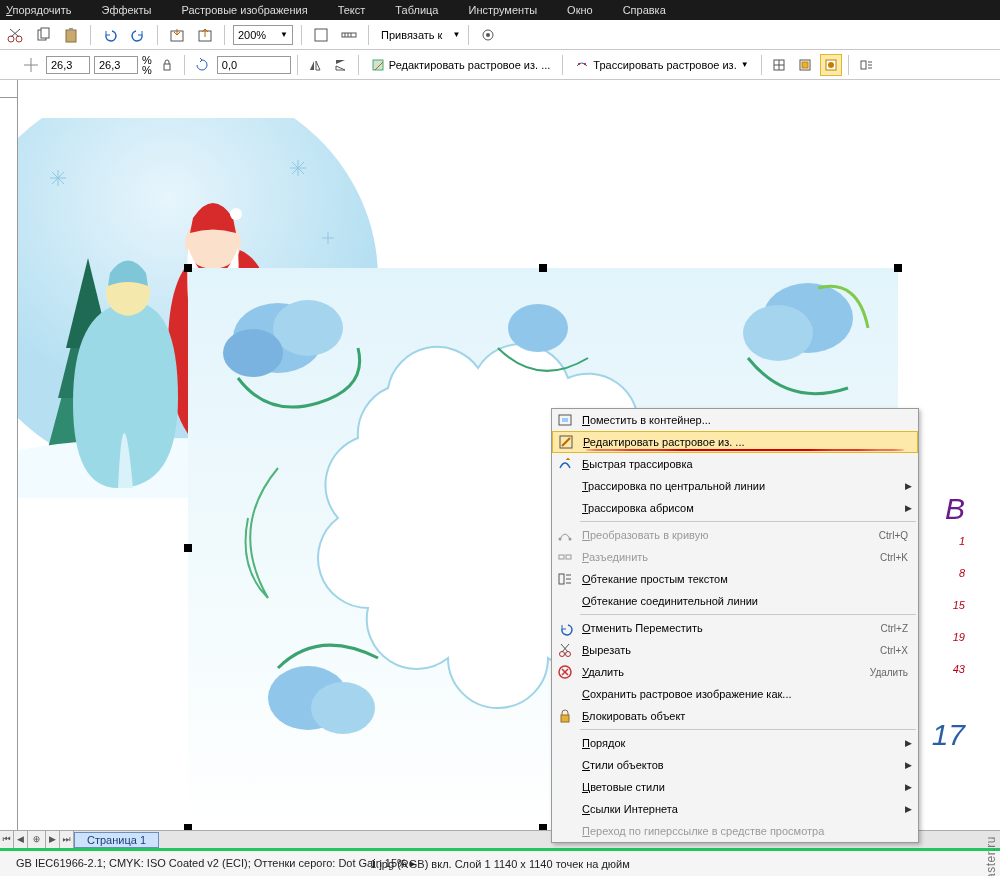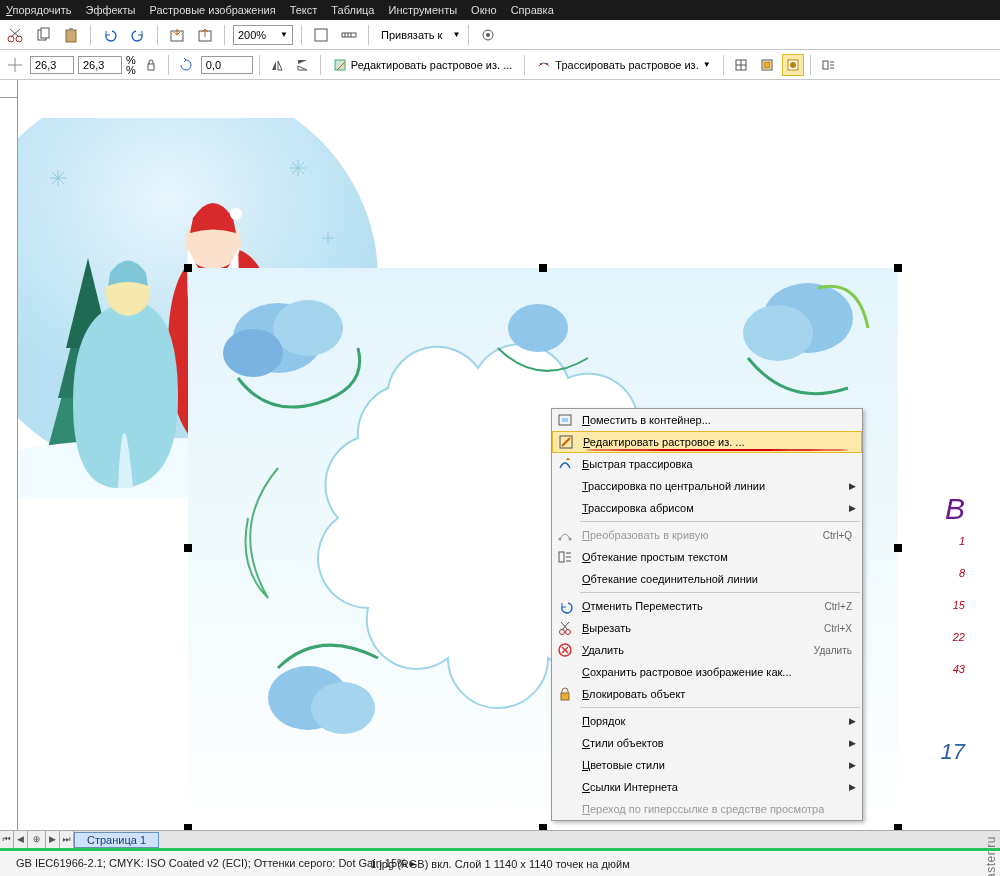--- a/index.html
+++ b/index.html
@@ -1,48 +1,48 @@
 <!DOCTYPE html>
 <html><head>
 <meta charset="utf-8">
 <style>
 * { margin: 0; padding: 0; box-sizing: border-box; font-family: Tahoma, Arial, sans-serif; font-size: 11px; }
 body { background: #fff; width: 1000px; height: 876px; overflow: hidden; position: relative; }
 
-.menubar { background: #1a1a1a; height: 20px; display: flex; align-items: center; padding: 0 6px; gap: 14px; color: #ddd; }
+.menubar { background: #1a1a1a; height: 20px; display: flex; align-items: center; padding: 0 6px; gap: 30px; color: #ddd; }
 .menubar span { cursor: default; }
 .menubar u { text-decoration: underline; }
 
 .toolbar1 { background: #fff; border-bottom: 1px solid #c8c8c8; height: 30px; display: flex; align-items: center; padding: 0 4px; gap: 6px; }
 .ticon { width: 22px; height: 22px; display: flex; align-items: center; justify-content: center; border: 1px solid transparent; }
 .sep { width: 1px; height: 20px; background: #c8c8c8; margin: 0 2px; }
 .zoom-box { width: 60px; height: 20px; border: 1px solid #999; padding: 0 4px; display: flex; align-items: center; justify-content: space-between; background: #fff; }
 .zoom-box .dd { font-size: 8px; }
 
-.toolbar2 { background: #fff; border-bottom: 1px solid #c8c8c8; height: 30px; display: flex; align-items: center; padding: 0 4px; gap: 4px; }
+.toolbar2 { background: #fff; border-bottom: 1px solid #c8c8c8; height: 30px; display: flex; align-items: center; padding: 0 20px; gap: 4px; }
 .coord-box { display: flex; flex-direction: column; font-size: 10px; line-height: 10px; }
 .small-input { width: 44px; height: 18px; border: 1px solid #999; padding: 0 4px; background: #fff; display: flex; align-items: center; }
 .lbl-btn { display: flex; align-items: center; gap: 4px; padding: 0 6px; height: 22px; }
 
 .ruler-h { height: 18px; background: #fff; border-bottom: 1px solid #999; position: relative; margin-left: 18px; overflow: hidden; }
 
 .work-wrap { display: flex; height: 758px; }
 .ruler-v { width: 18px; background: #fff; border-right: 1px solid #999; position: relative; }
 .canvas { flex: 1; background: #fff; position: relative; overflow: hidden; }
 
 
 .santa-img { position: absolute; left: 0; top: 20px; width: 360px; height: 380px; }
 .frame-img { position: absolute; left: 170px; top: 170px; width: 710px; height: 560px; background: linear-gradient(180deg,#e2f4fb 0%,#f3fbfd 60%,#fff 100%); border-radius: 6px; }
 .selection { position: absolute; left: 170px; top: 170px; width: 710px; height: 560px; }
 .handle { position: absolute; width: 8px; height: 8px; background: #000; }
 
 .cal-nums { position: absolute; right: 35px; top: 395px; font-family: 'Brush Script MT', cursive; font-size: 26px; color: #b80015; font-style: italic; line-height: 32px; text-align: right; }
 
 
-.ctx { position: absolute; left: 533px; top: 310px; width: 312px; background: #f4f4f4; border: 1px solid #9a9a9a; box-shadow: 2px 2px 4px rgba(0,0,0,.25); z-index: 50; }
+.ctx { position: absolute; left: 533px; top: 310px; width: 368px; background: #f4f4f4; border: 1px solid #9a9a9a; box-shadow: 2px 2px 4px rgba(0,0,0,.25); z-index: 50; }
 .ctx-row { display: flex; align-items: center; height: 22px; padding: 0 6px 0 0; position: relative; }
 .ctx-row.hl { background: #fde9a9; border: 1px solid #e0b828; }
 .ctx-row.dis { color: #9a9a9a; }
 .ctx-icon { width: 26px; display: flex; align-items: center; justify-content: center; }
 .ctx-label { flex: 1; padding-left: 4px; }
 .ctx-sc { color: #666; font-size: 10px; padding-right: 4px; }
 .ctx-arrow { font-size: 9px; color: #333; }
 .ctx-sep { height: 1px; background: #c8c8c8; margin: 2px 2px 2px 28px; }
 .underline-red { position: absolute; left: 32px; right: 12px; bottom: 1px; border-bottom: 2px solid #d40000; border-radius: 50%; }
 
@@ -172,21 +172,21 @@
         <path d="M5 6 L5 4 A2 2 0 0 1 9 4 L9 6" fill="none" stroke="#555"></path>
       </svg>
     </div>
   <div class="sep"></div>
   <div class="ticon">
       <svg width="14" height="14">
         <path d="M7 2 A5 5 0 1 1 2 7" fill="none" stroke="#2060c0"></path>
         <path d="M5 0 L7 2 L5 4" fill="none" stroke="#2060c0"></path>
       </svg>
     </div>
-  <div class="small-input" style="width:52px">0,0</div>
+  <div class="small-input" style="width:74px">0,0</div>
   <div class="sep"></div>
   <div class="ticon">
       <svg width="14" height="14">
         <path d="M2 12 L6 3 L6 12 Z" fill="#555"></path>
         <path d="M12 12 L8 3 L8 12 Z" fill="none" stroke="#555"></path>
       </svg>
     </div>
   <div class="ticon">
       <svg width="14" height="14">
         <path d="M2 6 L11 2 L2 2 Z" fill="#555"></path>
@@ -344,23 +344,23 @@
         <path d="M90 200 Q40 260 80 330 Q50 300 60 250" fill="none" stroke="#4fb37a" stroke-width="2"></path>
         <path d="M470 160 Q530 200 510 280" fill="none" stroke="#4fb37a" stroke-width="2"></path>
       </svg>
     </div>
 
     <div class="cal-nums">
       <div style="font-size:30px;color:#6a1a8a">В</div>
       <div>1</div>
       <div>8</div>
       <div>15</div>
-      <div>22</div>
+      <div>19</div>
       <div>43</div>
-      <div style="margin-top:51px;font-size:22px;color:#2a5fa5">17</div>
+      <div style="margin-top:34px;font-size:30px;color:#2a5fa5">17</div>
     </div>
 
     <div class="selection">
       <div class="handle" style="left:-4px;top:-4px"></div>
       <div class="handle" style="left:calc(50% - 4px);top:-4px"></div>
       <div class="handle" style="right:-4px;top:-4px"></div>
       <div class="handle" style="left:-4px;top:calc(50% - 4px)"></div>
       <div class="handle" style="right:-4px;top:calc(50% - 4px)"></div>
       <div class="handle" style="left:-4px;bottom:-4px"></div>
       <div class="handle" style="left:calc(50% - 4px);bottom:-4px"></div>
@@ -411,20 +411,30 @@
           <div class="ctx-icon">
             <svg width="16" height="16">
               <path d="M3 12 Q8 2 13 12" fill="none" stroke="#999"></path>
               <circle cx="3" cy="12" r="1.5" fill="#999"></circle>
               <circle cx="13" cy="12" r="1.5" fill="#999"></circle>
             </svg>
           </div>
           <div class="ctx-label"><u>П</u>реобразовать в кривую</div>
           <div class="ctx-sc">Ctrl+Q</div>
         </div>
+        <div class="ctx-row dis">
+          <div class="ctx-icon">
+            <svg width="16" height="16">
+              <rect x="2" y="6" width="5" height="4" fill="none" stroke="#999"></rect>
+              <rect x="9" y="6" width="5" height="4" fill="none" stroke="#999"></rect>
+            </svg>
+          </div>
+          <div class="ctx-label"><u>Р</u>азъединить</div>
+          <div class="ctx-sc">Ctrl+K</div>
+        </div>
         <div class="ctx-row">
           <div class="ctx-icon">
             <svg width="16" height="16">
               <rect x="2" y="3" width="5" height="10" fill="none" stroke="#555"></rect>
               <line x1="9" y1="4" x2="14" y2="4" stroke="#555"></line>
               <line x1="9" y1="8" x2="14" y2="8" stroke="#555"></line>
               <line x1="9" y1="12" x2="14" y2="12" stroke="#555"></line>
             </svg>
           </div>
           <div class="ctx-label"><u>О</u>бтекание простым текстом</div>

